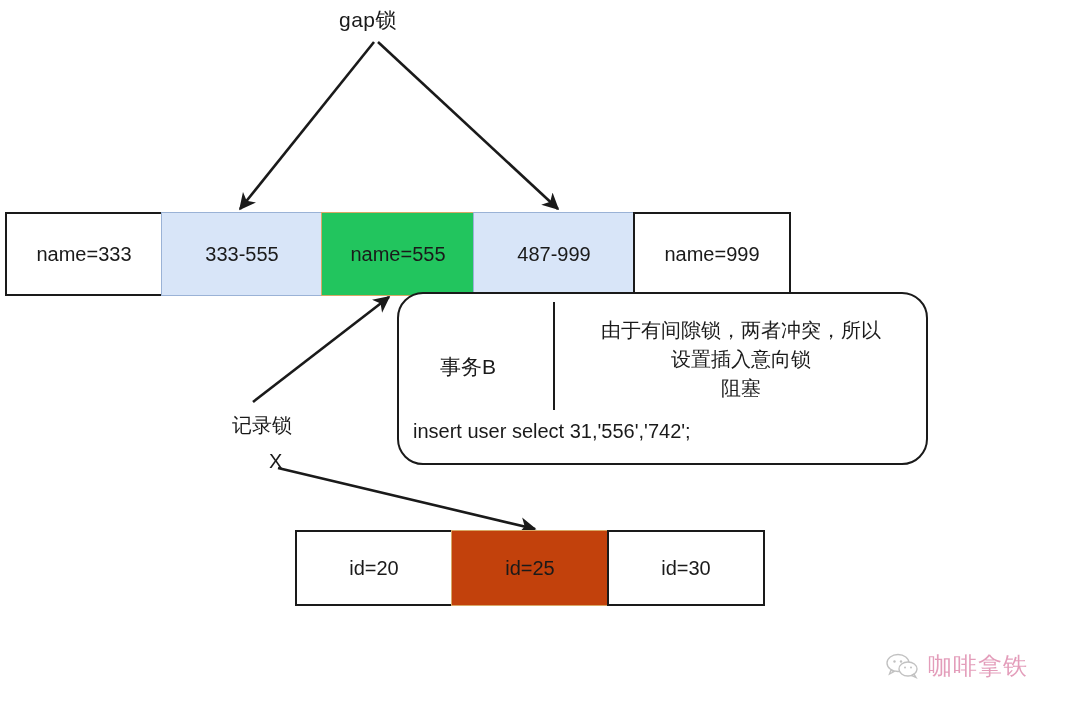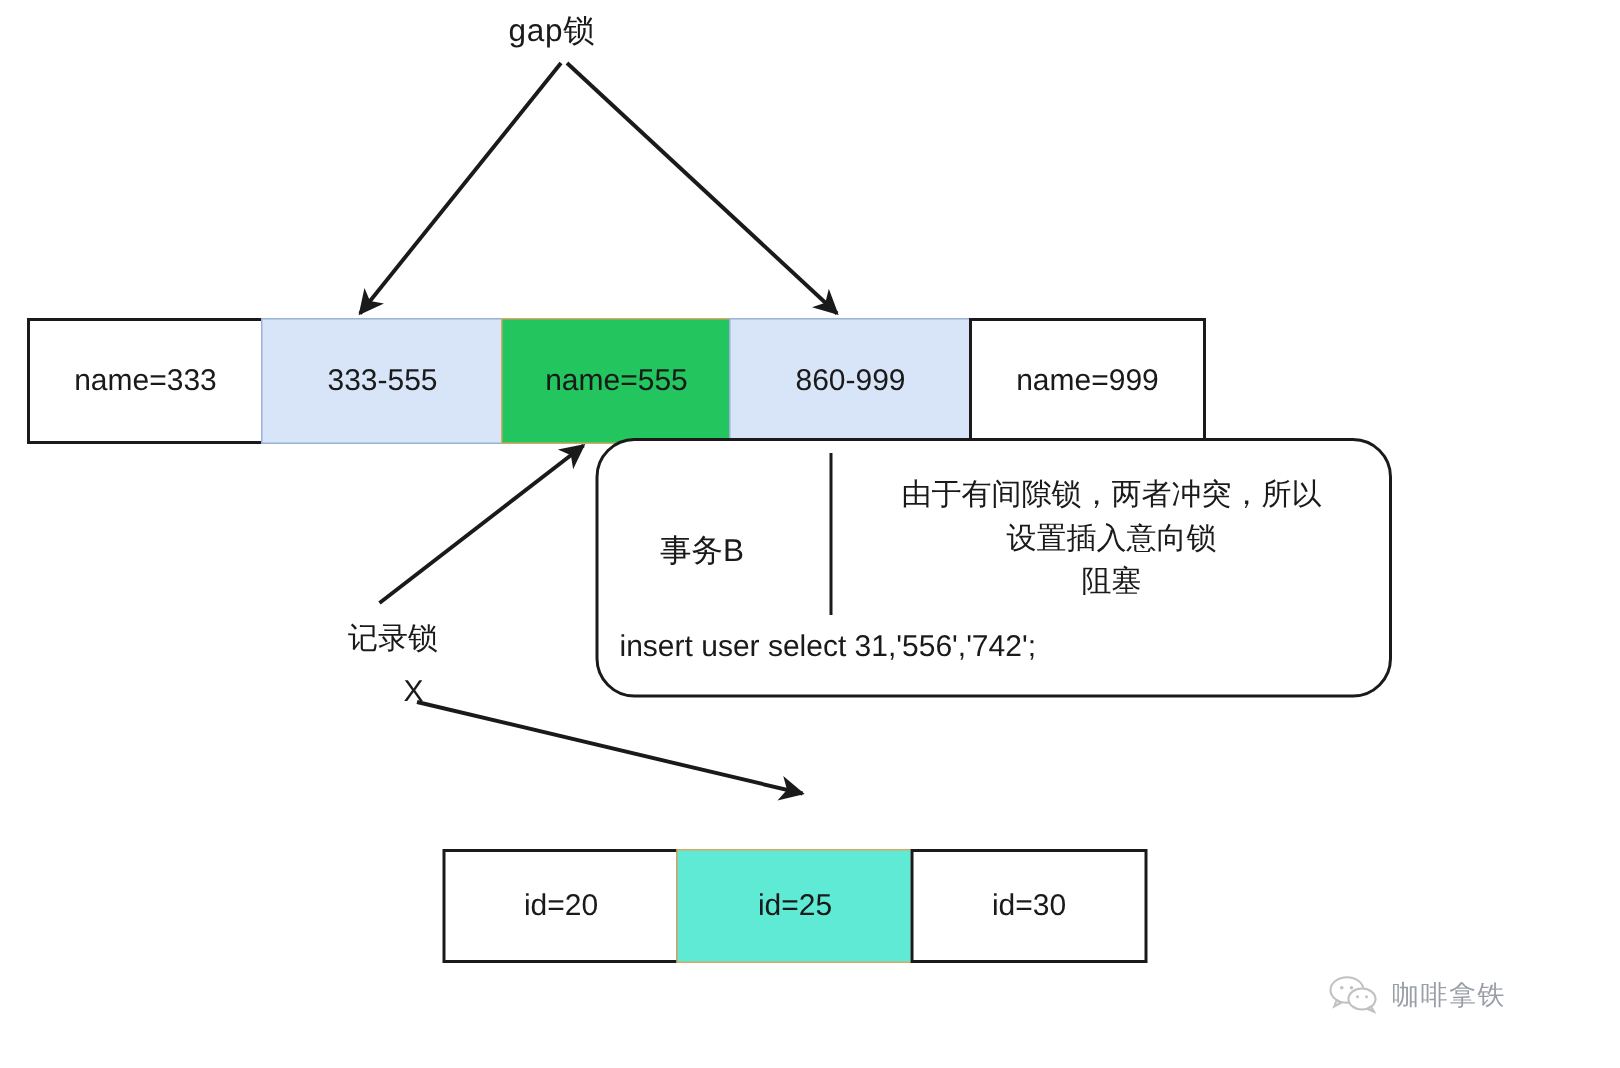--- a/index.html
+++ b/index.html
@@ -54,21 +54,21 @@
   }
   .cell {
     display: flex;
     align-items: center;
     justify-content: center;
     box-sizing: border-box;
     font-size: 20px;
     color: #1a1a1a;
   }
   #index-row {
-    left: 18px;
+    left: 5px;
     top: 212px;
     height: 84px;
   }
   #index-row .cell {
     height: 84px;
     border: 2px solid #1a1a1a;
     background: #ffffff;
     margin-left: -2px;
   }
   #index-row .cell:first-child { margin-left: 0; }
@@ -84,25 +84,24 @@
   #id-row {
     left: 295px;
     top: 530px;
     height: 76px;
   }
   #id-row .cell {
     height: 76px;
     border: 2px solid #1a1a1a;
     background: #ffffff;
     margin-left: -2px;
-    margin-top: 36px;
   }
   #id-row .cell:first-child { margin-left: 0; }
   #id-row .cell.rec {
-    background: #5eead4;
+    background: #c2410c;
     border: 1px solid #d8a866;
   }
   
   #callout {
     position: absolute;
     left: 397px;
     top: 292px;
     width: 531px;
     height: 173px;
     border: 2.5px solid #1a1a1a;
@@ -142,22 +141,22 @@
   #watermark {
     position: absolute;
     left: 886px;
     top: 650px;
     display: flex;
     align-items: center;
     gap: 8px;
     opacity: 0.42;
   }
   #watermark .wm-text {
-    font-size: 18px;
-    color: #0f172a;
+    font-size: 24px;
+    color: #be185d;
     letter-spacing: 1px;
   }
 </style>
 </head>
 <body>
 
 <div id="canvas">
 
   <svg class="svg-layer" viewBox="0 0 1080 712" xmlns="http://www.w3.org/2000/svg">
     <defs>
@@ -176,21 +175,21 @@
 
     <line x1="546" y1="322" x2="562" y2="303" stroke="#1a1a1a" stroke-width="2.2"></line>
   </svg>
 
   <div class="label title-label">gap锁</div>
 
   <div class="row" id="index-row">
     <div class="cell" style="width:158px">name=333</div>
     <div class="cell gap" style="width:162px">333-555</div>
     <div class="cell rec" style="width:154px">name=555</div>
-    <div class="cell gap" style="width:162px">860-999</div>
+    <div class="cell gap" style="width:162px">487-999</div>
     <div class="cell" style="width:158px">name=999</div>
   </div>
 
   <div class="label record-lock-label">记录锁</div>
   <div class="label x-mark">X</div>
 
   <div id="callout"></div>
   <div class="callout-divider"></div>
 
   <div class="label tx-label">事务B</div>

